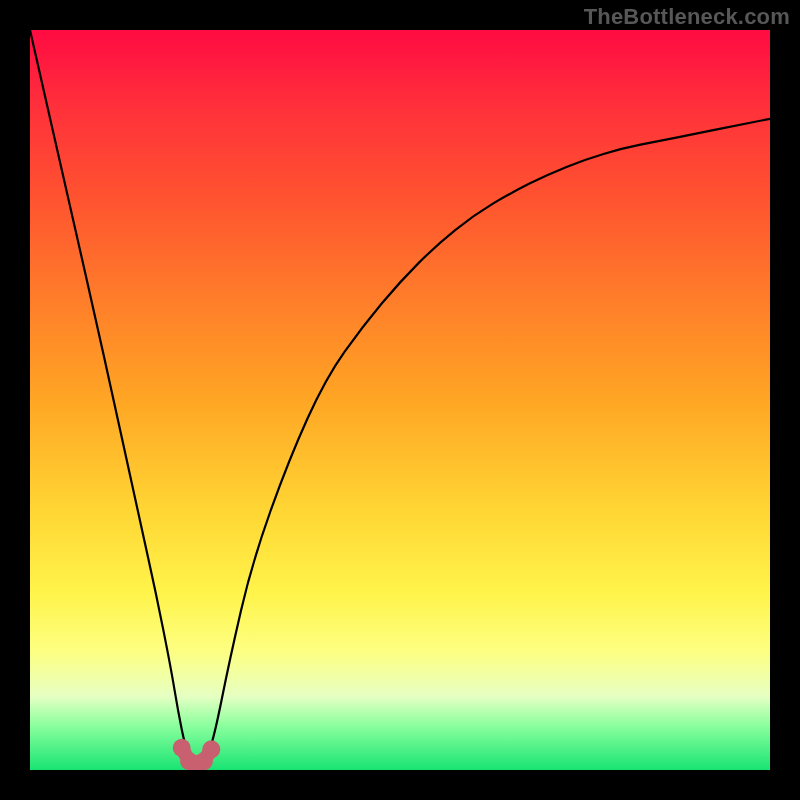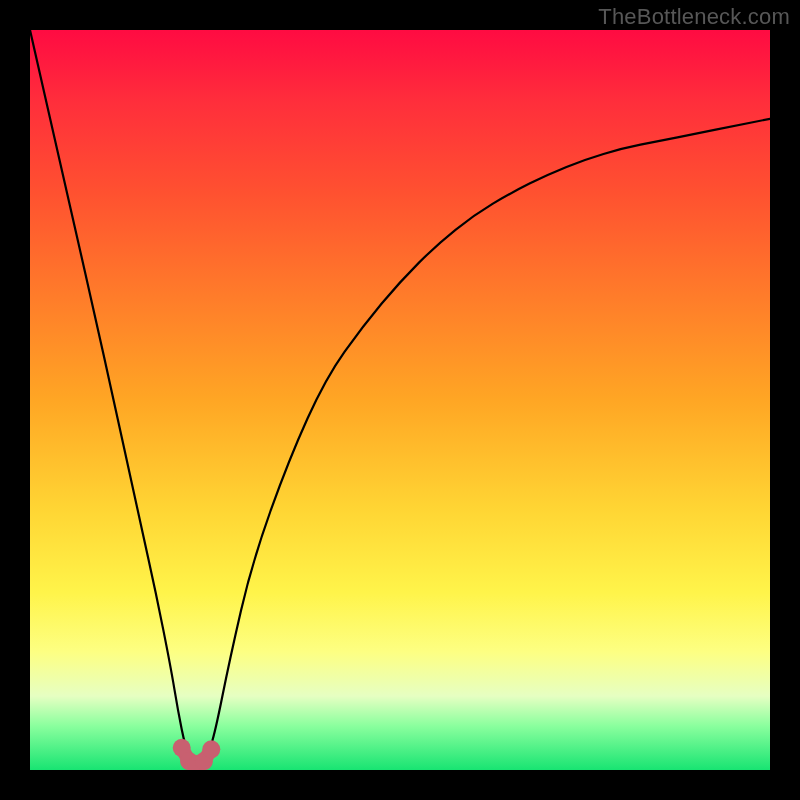--- a/index.html
+++ b/index.html
@@ -40,21 +40,21 @@
       #18e472 100%
     );
   }
   .watermark {
     position: absolute;
     top: 4px;
     right: 10px;
     color: #575757;
     font-size: 22px;
     letter-spacing: 0.2px;
-    font-weight: 400;
+    font-weight: 700;
   }
   svg.curve {
     position: absolute;
     top: 0;
     left: 0;
     width: 740px;
     height: 740px;
   }
 </style>
 </head>

